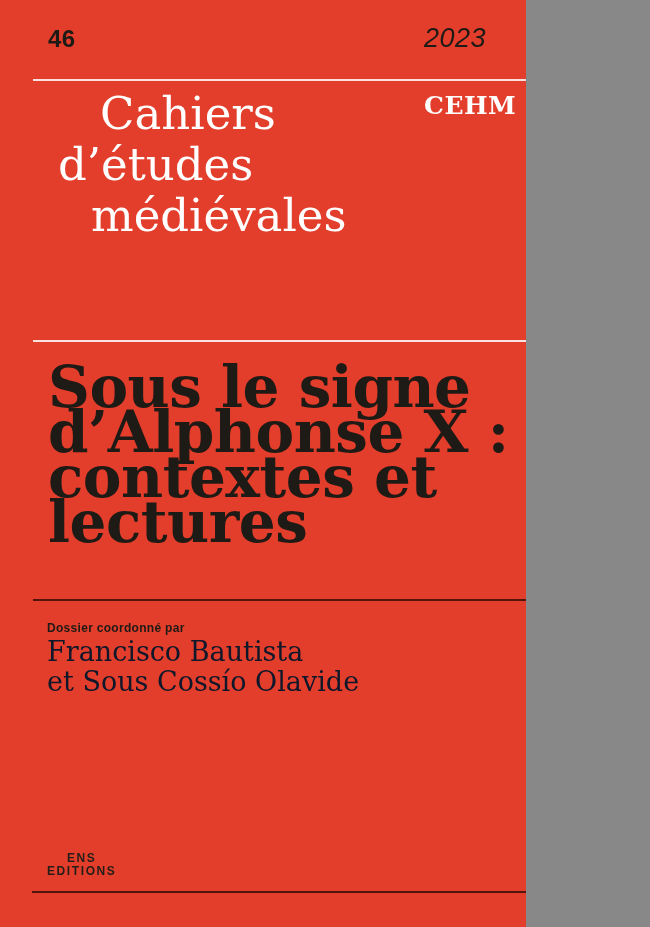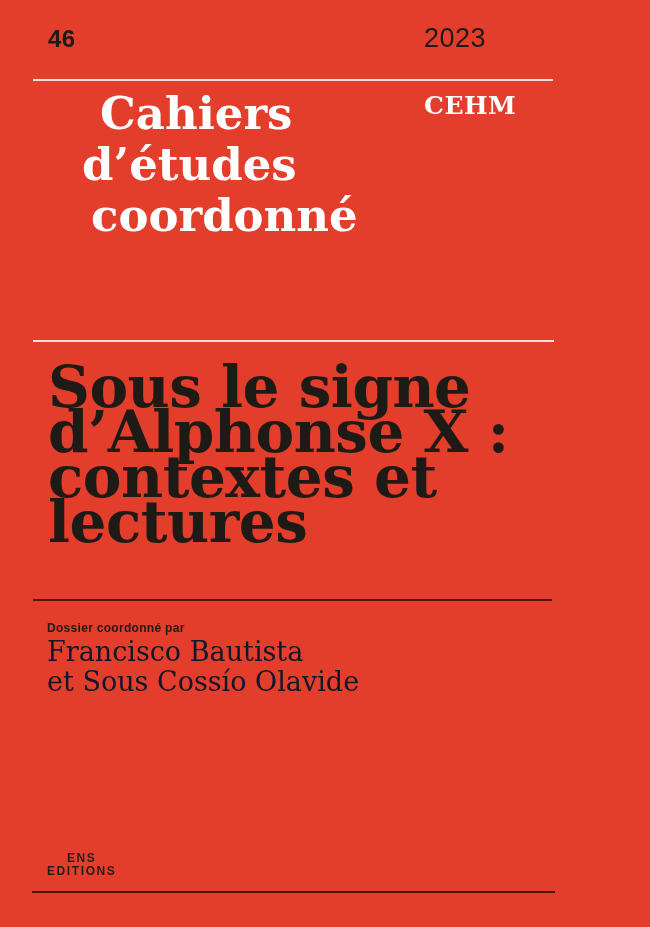--- a/index.html
+++ b/index.html
@@ -4,57 +4,58 @@
 <style>
   :root{
     --bg:#E33E2B;
     --ink:#1E1A16;
     --title:#FFFFFF;
   }
   *{margin:0;padding:0;box-sizing:border-box;}
   html,body{width:650px;height:927px;}
   body{background:#888;font-family:"Liberation Sans",sans-serif;}
   .cover{
-    position:relative;width:650px;height:927px;overflow:hidden;
+    position:relative;width:526px;height:927px;overflow:hidden;
     background:var(--bg);
   }
   
   .rule{position:absolute;height:2px;}
   .rule-light{background:rgba(255,255,255,0.85);}
   .rule-dark{background:rgba(42,9,3,0.78);}
   .rule-top{left:33px;top:79px;width:520px;}
   .rule-mid{left:33px;top:340px;width:521px;}
   .rule-dossier{left:33px;top:599px;width:519px;}
   .rule-bottom{left:32px;top:891px;width:523px;}
   
   .issue-number{
     position:absolute;left:48px;top:27px;
     font-size:24px;font-weight:700;line-height:1;color:var(--ink);
     letter-spacing:.5px;
   }
   .year{
     position:absolute;left:424px;top:25px;
     font-size:27px;font-weight:500;line-height:1;color:var(--ink);
     letter-spacing:.5px;
+    font-style:italic;
   }
   .imprint{
     position:absolute;left:424px;top:93px;
     font-family:"DejaVu Serif",serif;
     font-size:25px;font-weight:700;line-height:1;color:var(--title);
     letter-spacing:.5px;
   }
   
   .journal-title{
     position:absolute;left:0;top:88px;
     font-family:"DejaVu Serif",serif;
-    font-size:45px;font-weight:700;line-height:51px;
+    font-size:45px;font-weight:400;line-height:51px;
     color:var(--title);
   }
   .jt-line-0{margin-left:100px;}
-  .jt-line-1{margin-left:82px;}
+  .jt-line-1{margin-left:58px;}
   .jt-line-2{margin-left:95px;}
   .jt-line-3{margin-left:91px;}
   
   .dossier-title{
     position:absolute;left:48px;top:365px;
     font-family:"DejaVu Serif",serif;
     font-size:58px;font-weight:700;line-height:45px;
     letter-spacing:-0.5px;
     color:var(--ink);
   }
@@ -85,21 +86,21 @@
   <div class="issue-number">46</div>
   <div class="year">2023</div>
 
   <div class="rule rule-light rule-top"></div>
 
   <div class="imprint">CEHM</div>
 
   <div class="journal-title">
     <div class="jt-line-0">Cahiers</div>
     <div class="jt-line-1">d’études</div>
-    <div class="jt-line-3">coordonné</div>
+    <div class="jt-line-3">médiévales</div>
   </div>
 
   <div class="rule rule-light rule-mid"></div>
 
   <div class="dossier-title">
     <div>Sous le signe</div>
     <div>d’Alphonse X :</div>
     <div>contextes et lectures</div>
   </div>
 

